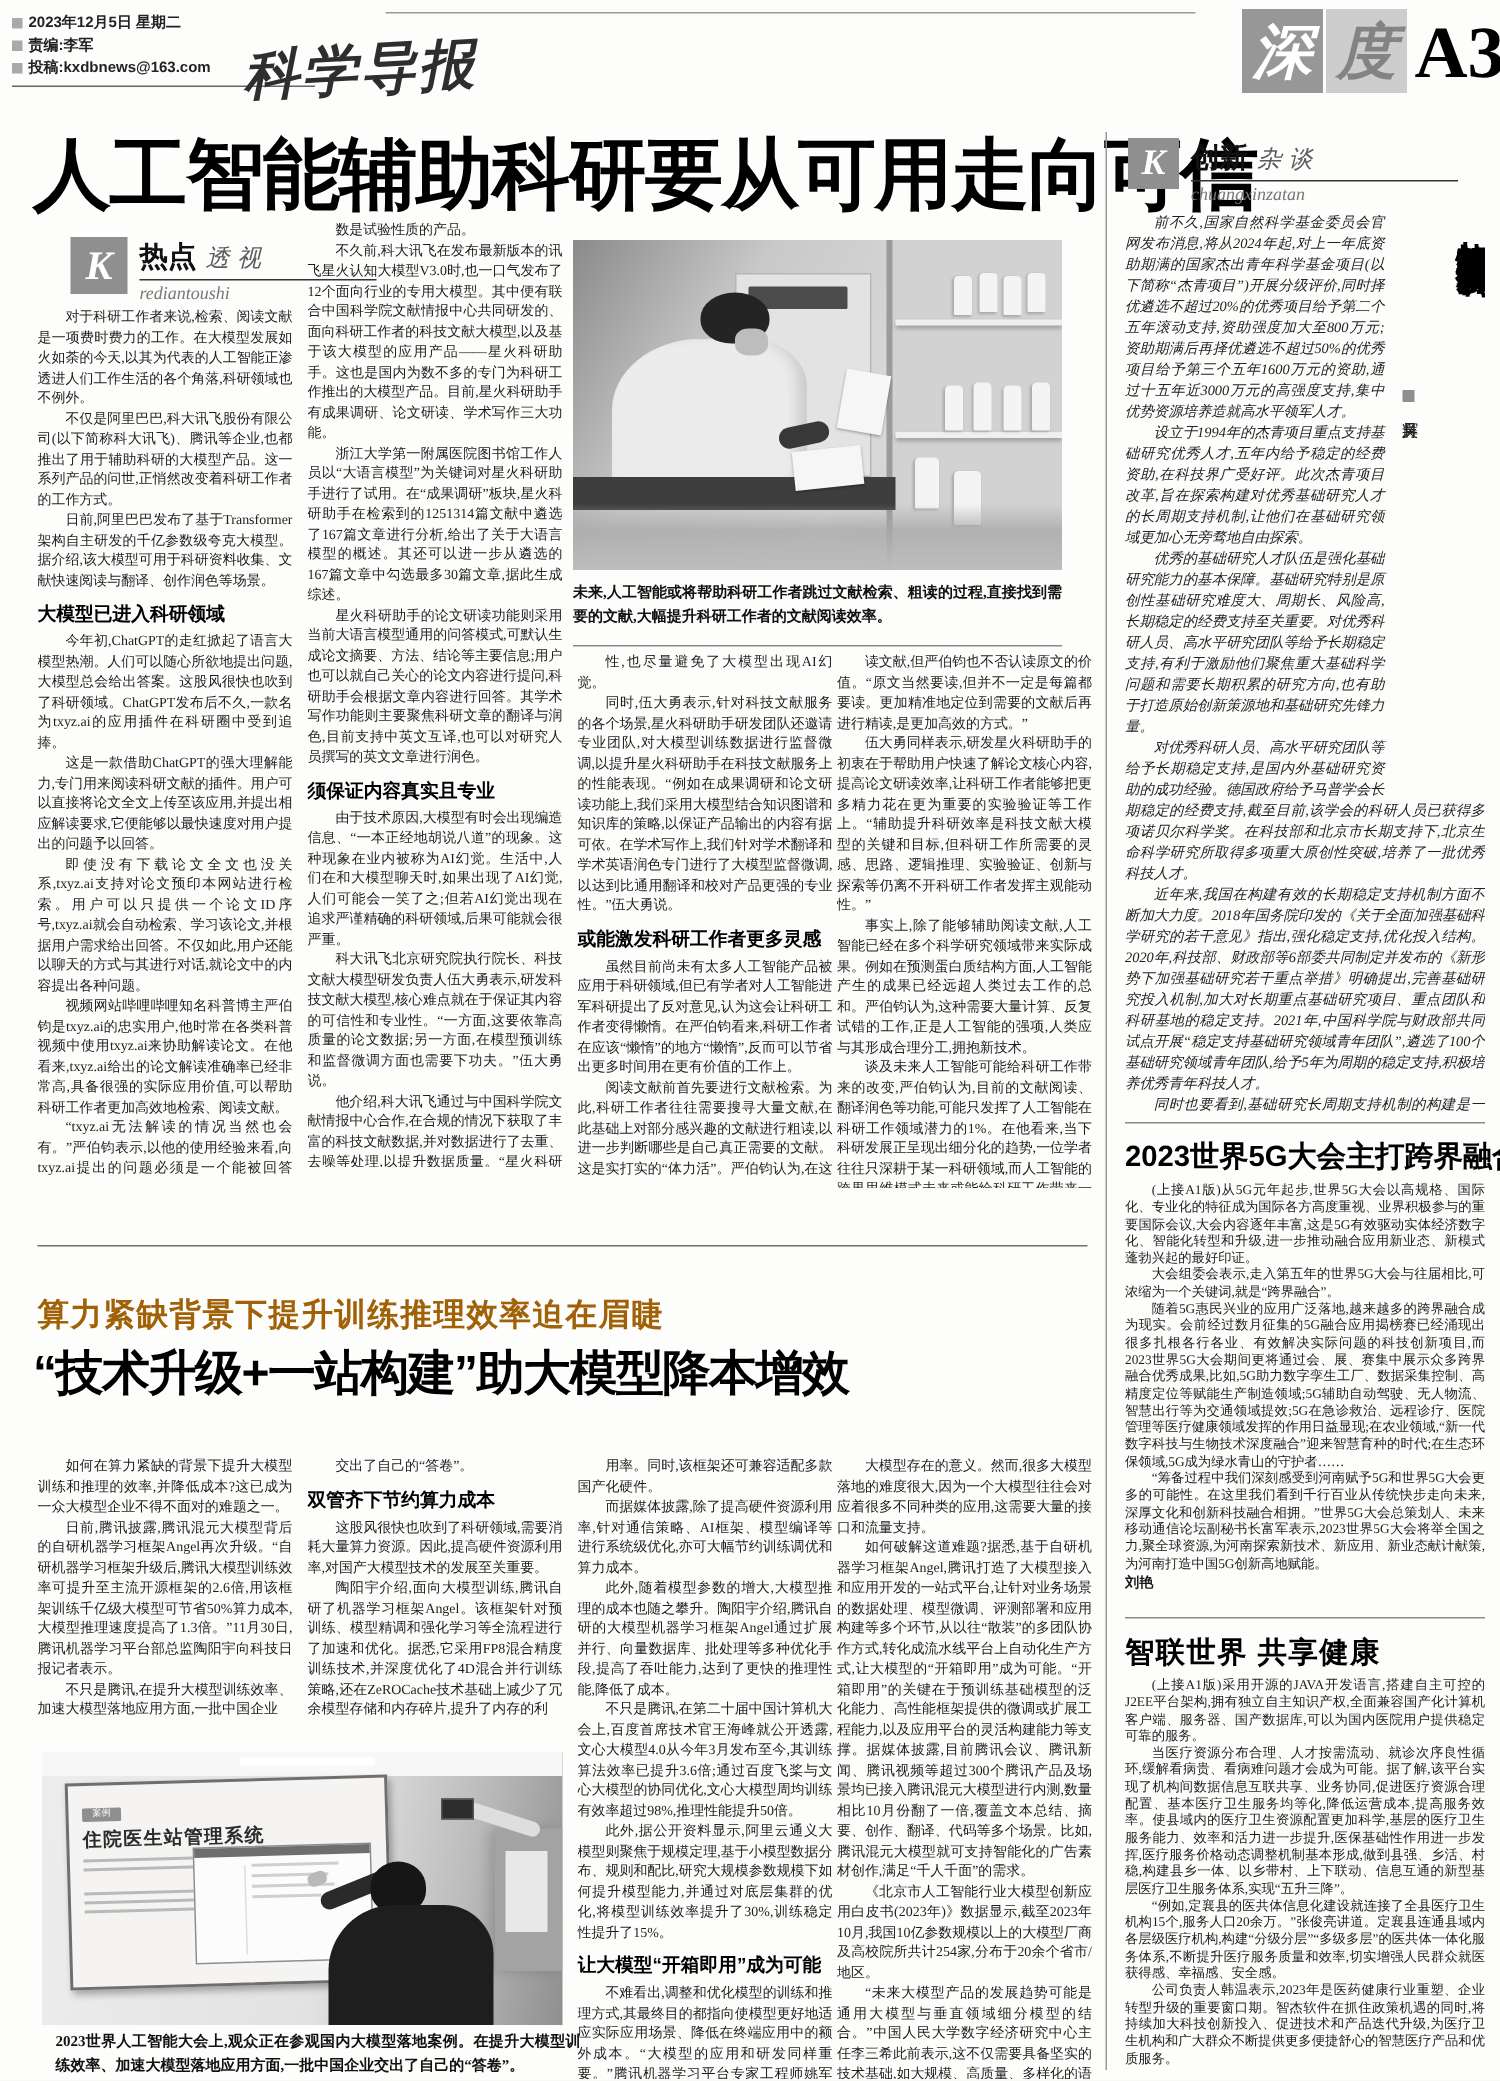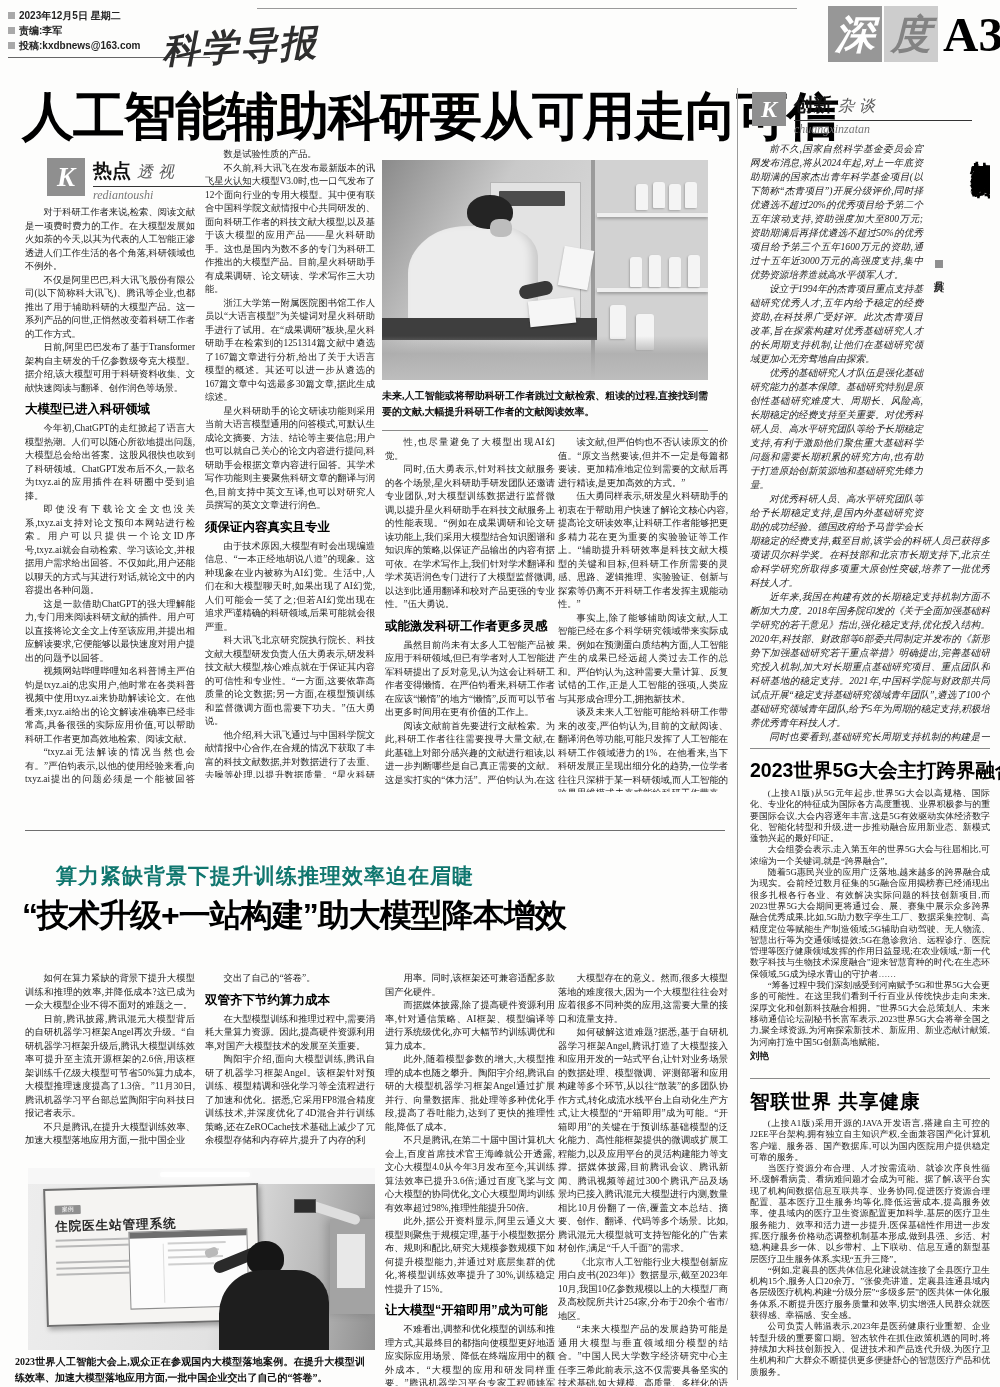--- a/index.html
+++ b/index.html
@@ -22,21 +22,21 @@
   .marker { position:absolute; display:flex; }
   .k-box { background:#8f8f8f; color:#fff; font-family:"Liberation Serif",serif; font-style:italic; font-weight:700; display:flex; align-items:center; justify-content:center; }
   .marker .right { margin-left:8px; }
   .marker .row1 { border-bottom:1px solid #333; padding-bottom:2px; white-space:nowrap; }
   .mk-bold { font-family:"Liberation Sans",sans-serif; font-weight:900; font-size:19px; color:#111; }
   .mk-script { font-family:"Liberation Serif",serif; font-style:italic; font-size:16px; color:#5c5c5c; letter-spacing:5px; margin-left:6px; }
   .mk-pinyin { font-family:"Liberation Serif",serif; font-style:italic; font-size:12px; color:#777; margin-top:1px; }
 
   
   .main-headline { position:absolute; left:22px; top:82px; width:708px; text-align:center; font-family:"Liberation Sans",sans-serif; font-weight:900; font-size:52px; letter-spacing:-1px; color:#000; white-space:nowrap; }
-  .kicker { position:absolute; left:25px; top:862px; font-family:"Liberation Sans",sans-serif; font-weight:600; font-size:21px; color:#0f766e; letter-spacing:1px;margin-left:31px; }
+  .kicker { position:absolute; left:25px; top:862px; font-family:"Liberation Sans",sans-serif; font-weight:600; font-size:21px; color:#a16207; letter-spacing:1px; }
   .headline2 { position:absolute; left:22px; top:894px; width:706px; font-family:"Liberation Sans",sans-serif; font-weight:900; font-size:32px; letter-spacing:-1px; color:#000; white-space:nowrap; }
 
   
   .col { position:absolute; width:170px; overflow:hidden; text-align:justify; font-size:9.3px; line-height:13.5px; color:#1c1c1c; }
   .col .para { text-indent:2em; }
   .subhead { font-family:"Liberation Sans",sans-serif; font-weight:700; font-size:12.5px; color:#000; margin:7px 0 5px; line-height:15px; }
   .byline { text-align:left; font-family:Liberation Sans, sans-serif; font-weight:700; font-size:10.5px; padding-right:10px; margin-top:4px; }
   #t-col1 { left:25px; top:206px; height:580px; }
   #t-col2 { left:205px; top:148px; height:630px; }
   #t-col3 { left:385px; top:436px; height:348px; }
@@ -136,22 +136,22 @@
       <div class="mk-pinyin">rediantoushi</div>
     </div>
   </div>
 
   <div class="col" id="t-col1">
       <p class="para">对于科研工作者来说,检索、阅读文献是一项费时费力的工作。在大模型发展如火如荼的今天,以其为代表的人工智能正渗透进人们工作生活的各个角落,科研领域也不例外。</p>
       <p class="para">不仅是阿里巴巴,科大讯飞股份有限公司(以下简称科大讯飞)、腾讯等企业,也都推出了用于辅助科研的大模型产品。这一系列产品的问世,正悄然改变着科研工作者的工作方式。</p>
       <p class="para">日前,阿里巴巴发布了基于Transformer架构自主研发的千亿参数级夸克大模型。据介绍,该大模型可用于科研资料收集、文献快速阅读与翻译、创作润色等场景。</p>
       <div class="subhead">大模型已进入科研领域</div>
       <p class="para">今年初,ChatGPT的走红掀起了语言大模型热潮。人们可以随心所欲地提出问题,大模型总会给出答案。这股风很快也吹到了科研领域。ChatGPT发布后不久,一款名为txyz.ai的应用插件在科研圈中受到追捧。</p>
+      <p class="para">这是一款借助ChatGPT的强大理解能力,专门用来阅读科研文献的插件。用户可以直接将论文全文上传至该应用,并提出相应解读要求,它便能够以最快速度对用户提出的问题予以回答。</p>
       <p class="para">即使没有下载论文全文也没关系,txyz.ai支持对论文预印本网站进行检索。用户可以只提供一个论文ID序号,txyz.ai就会自动检索、学习该论文,并根据用户需求给出回答。不仅如此,用户还能以聊天的方式与其进行对话,就论文中的内容提出各种问题。</p>
-      <p class="para">这是一款借助ChatGPT的强大理解能力,专门用来阅读科研文献的插件。用户可以直接将论文全文上传至该应用,并提出相应解读要求,它便能够以最快速度对用户提出的问题予以回答。</p>
       <p class="para">视频网站哔哩哔哩知名科普博主严伯钧是txyz.ai的忠实用户,他时常在各类科普视频中使用txyz.ai来协助解读论文。在他看来,txyz.ai给出的论文解读准确率已经非常高,具备很强的实际应用价值,可以帮助科研工作者更加高效地检索、阅读文献。</p>
       <p class="para">“txyz.ai无法解读的情况当然也会有。”严伯钧表示,以他的使用经验来看,向txyz.ai提出的问题必须是一个能被回答的“有效问题”,“如果问题问得太细、太深,或者过于刁钻古怪,那么它就会直接告诉你,无法回答”。</p>
     </div>
   <div class="col" id="t-col2">
       <p class="para">数是试验性质的产品。</p>
       <p class="para">不久前,科大讯飞在发布最新版本的讯飞星火认知大模型V3.0时,也一口气发布了12个面向行业的专用大模型。其中便有联合中国科学院文献情报中心共同研发的、面向科研工作者的科技文献大模型,以及基于该大模型的应用产品——星火科研助手。这也是国内为数不多的专门为科研工作推出的大模型产品。目前,星火科研助手有成果调研、论文研读、学术写作三大功能。</p>
       <p class="para">浙江大学第一附属医院图书馆工作人员以“大语言模型”为关键词对星火科研助手进行了试用。在“成果调研”板块,星火科研助手在检索到的1251314篇文献中遴选了167篇文章进行分析,给出了关于大语言模型的概述。其还可以进一步从遴选的167篇文章中勾选最多30篇文章,据此生成综述。</p>
       <p class="para">星火科研助手的论文研读功能则采用当前大语言模型通用的问答模式,可默认生成论文摘要、方法、结论等主要信息;用户也可以就自己关心的论文内容进行提问,科研助手会根据文章内容进行回答。其学术写作功能则主要聚焦科研文章的翻译与润色,目前支持中英文互译,也可以对研究人员撰写的英文文章进行润色。</p>
       <div class="subhead">须保证内容真实且专业</div>
       <p class="para">由于技术原因,大模型有时会出现编造信息、“一本正经地胡说八道”的现象。这种现象在业内被称为AI幻觉。生活中,人们在和大模型聊天时,如果出现了AI幻觉,人们可能会一笑了之;但若AI幻觉出现在追求严谨精确的科研领域,后果可能就会很严重。</p>
@@ -251,21 +251,21 @@
   <div class="kicker">算力紧缺背景下提升训练推理效率迫在眉睫</div>
   <div class="headline2">“技术升级+一站构建”助大模型降本增效</div>
   <div class="col" id="b-col1">
       <p class="para">如何在算力紧缺的背景下提升大模型训练和推理的效率,并降低成本?这已成为一众大模型企业不得不面对的难题之一。</p>
       <p class="para">日前,腾讯披露,腾讯混元大模型背后的自研机器学习框架Angel再次升级。“自研机器学习框架升级后,腾讯大模型训练效率可提升至主流开源框架的2.6倍,用该框架训练千亿级大模型可节省50%算力成本,大模型推理速度提高了1.3倍。”11月30日,腾讯机器学习平台部总监陶阳宇向科技日报记者表示。</p>
       <p class="para">不只是腾讯,在提升大模型训练效率、加速大模型落地应用方面,一批中国企业</p>
     </div>
   <div class="col" id="b-col2">
       <p class="para">交出了自己的“答卷”。</p>
       <div class="subhead">双管齐下节约算力成本</div>
-      <p class="para">在大型模型训练和推理过程中,需要消耗大量算力资源。因此,提高硬件资源利用率,对国产大模型技术的发展至关重要。</p>
+      <p class="para">这股风很快也吹到了科研领域,需要消耗大量算力资源。因此,提高硬件资源利用率,对国产大模型技术的发展至关重要。</p>
       <p class="para">陶阳宇介绍,面向大模型训练,腾讯自研了机器学习框架Angel。该框架针对预训练、模型精调和强化学习等全流程进行了加速和优化。据悉,它采用FP8混合精度训练技术,并深度优化了4D混合并行训练策略,还在ZeROCache技术基础上减少了冗余模型存储和内存碎片,提升了内存的利</p>
     </div>
   <div class="col" id="b-col3">
       <p class="para">用率。同时,该框架还可兼容适配多款国产化硬件。</p>
       <p class="para">而据媒体披露,除了提高硬件资源利用率,针对通信策略、AI框架、模型编译等进行系统级优化,亦可大幅节约训练调优和算力成本。</p>
       <p class="para">此外,随着模型参数的增大,大模型推理的成本也随之攀升。陶阳宇介绍,腾讯自研的大模型机器学习框架Angel通过扩展并行、向量数据库、批处理等多种优化手段,提高了吞吐能力,达到了更快的推理性能,降低了成本。</p>
       <p class="para">不只是腾讯,在第二十届中国计算机大会上,百度首席技术官王海峰就公开透露,文心大模型4.0从今年3月发布至今,其训练算法效率已提升3.6倍;通过百度飞桨与文心大模型的协同优化,文心大模型周均训练有效率超过98%,推理性能提升50倍。</p>
       <p class="para">此外,据公开资料显示,阿里云通义大模型则聚焦于规模定理,基于小模型数据分布、规则和配比,研究大规模参数规模下如何提升模型能力,并通过对底层集群的优化,将模型训练效率提升了30%,训练稳定性提升了15%。</p>
       <div class="subhead">让大模型“开箱即用”成为可能</div>
       <p class="para">不难看出,调整和优化模型的训练和推理方式,其最终目的都指向使模型更好地适应实际应用场景、降低在终端应用中的额外成本。“大模型的应用和研发同样重要。”腾讯机器学习平台专家工程师姚军说,只有提供方便、强大的接入平台,才能让大模型真正走向应用。</p>
@@ -299,15 +299,15 @@
         <div class="win-row" style="margin-left:32%; width:40%;"></div>
       </div>
     </div>
     <div class="expo-arm"></div>
     <div class="expo-hand"></div>
     <div class="expo-person-head"></div>
     <div class="expo-person-body"></div>
     <div class="expo-arm2"></div>
     <div class="expo-phone"></div>
   </div>
-  <div class="caption" style="left:15px; top:1354px; width:350px; height:33px;">2023世界人工智能大会上,观众正在参观国内大模型落地案例。在提升大模型训练效率、加速大模型落地应用方面,一批中国企业交出了自己的“答卷”。</div>
+  <div class="caption" style="left:37px; top:1354px; width:350px; height:33px;">2023世界人工智能大会上,观众正在参观国内大模型落地案例。在提升大模型训练效率、加速大模型落地应用方面,一批中国企业交出了自己的“答卷”。</div>
 
 </div>
 
 </body></html>

